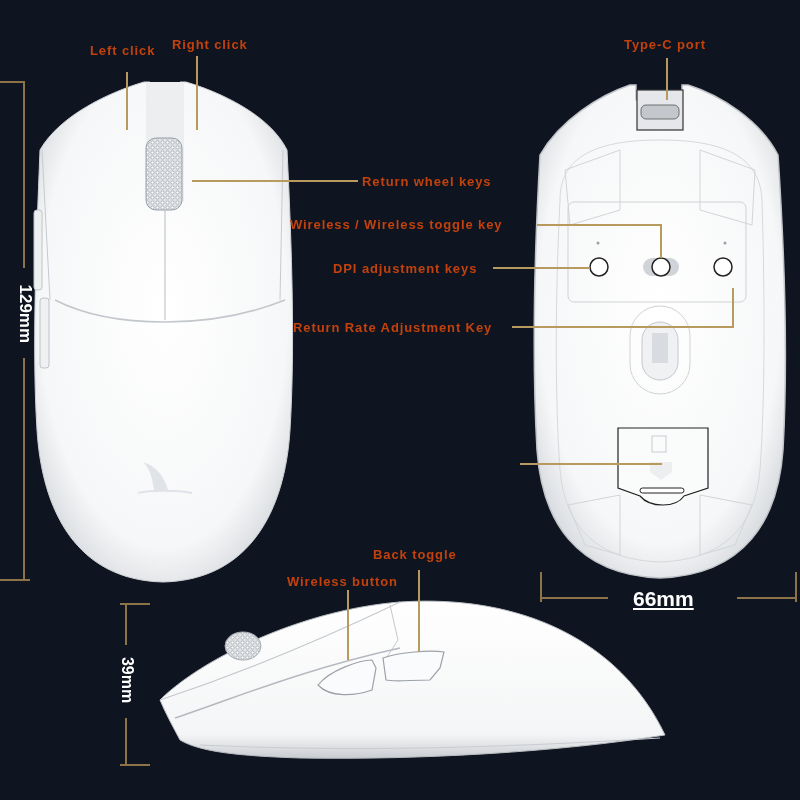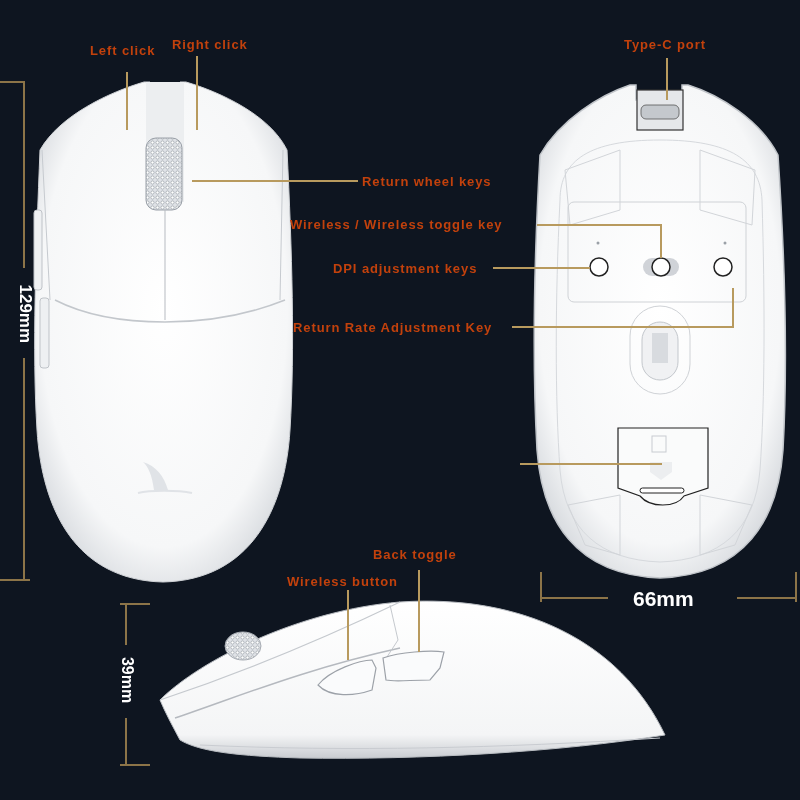--- a/index.html
+++ b/index.html
@@ -163,16 +163,16 @@
 
   <div class="label" style="left:624px; top:38px;">Type-C port</div>
   <div class="label" style="left:290px; top:218px;">Wireless / Wireless toggle key</div>
   <div class="label" style="left:333px; top:262px;">DPI adjustment keys</div>
   <div class="label" style="left:293px; top:321px;">Return Rate Adjustment Key</div>
 
   <div class="label" style="left:373px; top:548px;">Back toggle</div>
   <div class="label" style="left:287px; top:575px;">Wireless button</div>
 
   <div class="dim-text vert" style="left:-3px; top:304px; font-size:17px; width:56px; text-align:center;">129mm</div>
-  <div class="dim-text" style="left:633px; top:588px; font-size:21px;">66mm</div>
+  <div class="dim-text" style="left:633px; top:588px; font-size:21px;text-decoration:underline;">66mm</div>
   <div class="dim-text vert" style="left:103px; top:672px; font-size:16px; width:48px; text-align:center;">39mm</div>
 
 </div>
 
 </body></html>

